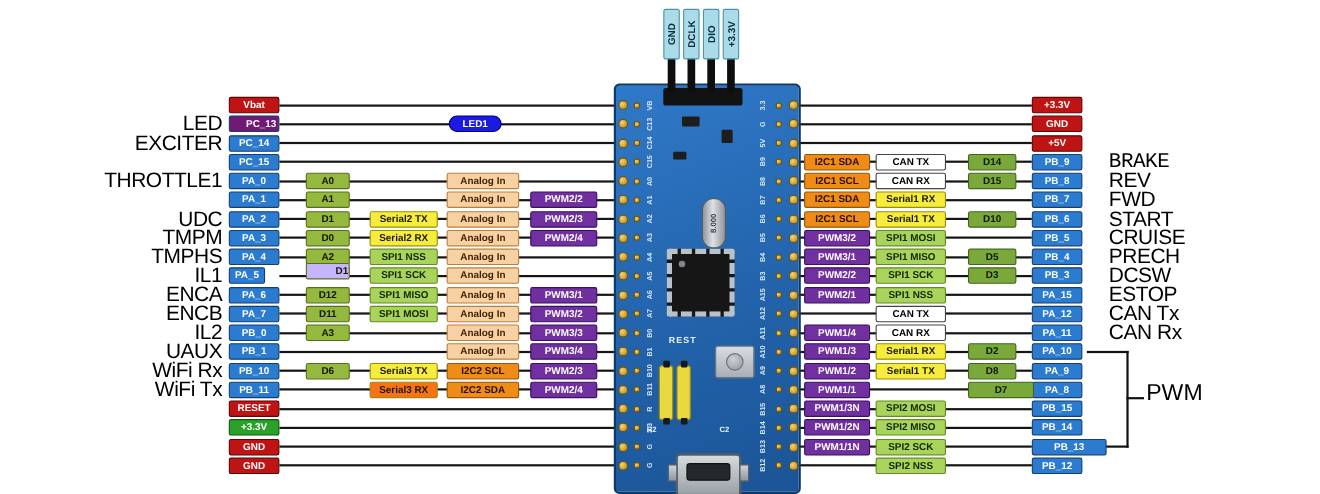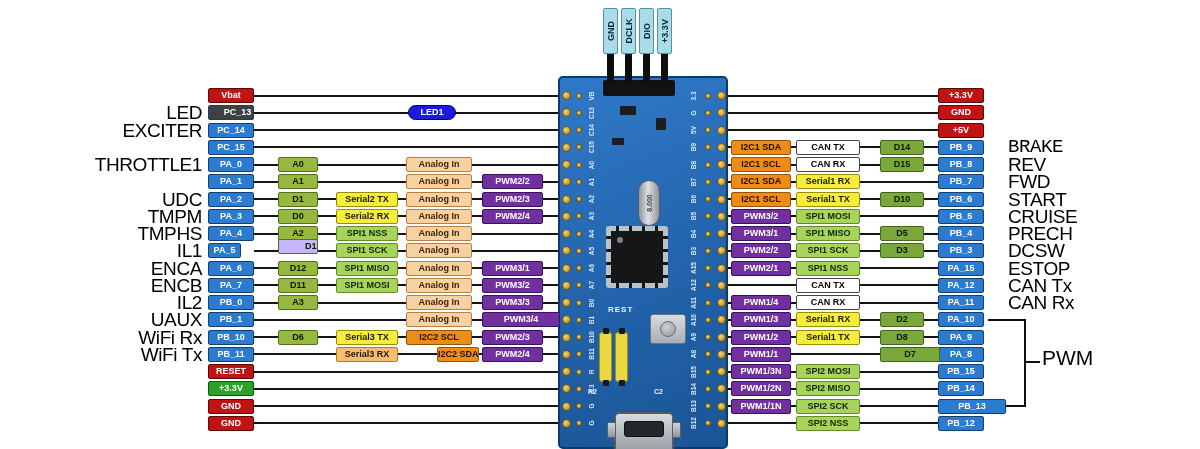--- a/index.html
+++ b/index.html
@@ -97,21 +97,21 @@
   <div class="bkline" style="left:988px;top:319px;width:38px;height:2px;"></div>
   <div class="bkline" style="left:1024px;top:319px;width:2px;height:88px;"></div>
   <div class="bkline" style="left:988px;top:405px;width:38px;height:2px;"></div>
   <div class="bkline" style="left:1024px;top:361px;width:16px;height:2px;"></div>
   <div class="pwm-label">PWM</div>
 
 <div class="wire" style="left: 254px; top: 94.5px; width: 306px;"></div>
     <div class="pbox" style="left: 208px; top: 88px; width: 46px; background: rgb(192, 20, 20); color: rgb(255, 255, 255); border-color: rgb(94, 6, 6);">Vbat</div>
     <div class="wire" style="left: 254px; top: 111.75px; width: 306px;"></div>
     <div class="extL" style="top: 102.25px;">LED</div>
-    <div class="pbox" style="left: 208px; top: 105.25px; width: 46px; background: #404040; color: rgb(255, 255, 255); border-color: rgb(20, 64, 110); padding-left: 13px;">PC_13</div>
+    <div class="pbox" style="left: 208px; top: 105.25px; width: 46px; background: #701a75; color: rgb(255, 255, 255); border-color: rgb(20, 64, 110); padding-left: 13px;">PC_13</div>
     <div class="pbox" style="left: 408px; top: 105.25px; width: 48px; background: rgb(26, 26, 224); color: rgb(255, 255, 255); border-color: rgb(0, 0, 128); border-radius: 8px;">LED1</div>
     <div class="wire" style="left: 254px; top: 129px; width: 306px;"></div>
     <div class="extL" style="top: 119.5px;">EXCITER</div>
     <div class="pbox" style="left: 208px; top: 122.5px; width: 46px; background: rgb(43, 123, 208); color: rgb(255, 255, 255); border-color: rgb(20, 64, 110);">PC_14</div>
     <div class="wire" style="left: 254px; top: 146.25px; width: 306px;"></div>
     <div class="pbox" style="left: 208px; top: 139.75px; width: 46px; background: rgb(43, 123, 208); color: rgb(255, 255, 255); border-color: rgb(20, 64, 110);">PC_15</div>
     <div class="wire" style="left: 254px; top: 163.5px; width: 306px;"></div>
     <div class="extL" style="top: 154px;">THROTTLE1</div>
     <div class="pbox" style="left: 208px; top: 157px; width: 46px; background: rgb(43, 123, 208); color: rgb(255, 255, 255); border-color: rgb(20, 64, 110);">PA_0</div>
     <div class="pbox" style="left: 278px; top: 157px; width: 40px; background: rgb(149, 184, 63); color: rgb(20, 20, 0); border-color: rgb(85, 112, 28);">A0</div>
@@ -164,33 +164,33 @@
     <div class="wire" style="left: 254px; top: 301.5px; width: 306px;"></div>
     <div class="extL" style="top: 292px;">IL2</div>
     <div class="pbox" style="left: 208px; top: 295px; width: 46px; background: rgb(43, 123, 208); color: rgb(255, 255, 255); border-color: rgb(20, 64, 110);">PB_0</div>
     <div class="pbox" style="left: 278px; top: 295px; width: 40px; background: rgb(149, 184, 63); color: rgb(20, 20, 0); border-color: rgb(85, 112, 28);">A3</div>
     <div class="pbox" style="left: 406px; top: 295px; width: 66px; background: rgb(248, 209, 163); color: rgb(60, 30, 0); border-color: rgb(185, 128, 63);">Analog In</div>
     <div class="pbox" style="left: 482px; top: 295px; width: 61px; background: rgb(112, 48, 160); color: rgb(255, 255, 255); border-color: rgb(60, 16, 96);">PWM3/3</div>
     <div class="wire" style="left: 254px; top: 318.75px; width: 306px;"></div>
     <div class="extL" style="top: 309.25px;">UAUX</div>
     <div class="pbox" style="left: 208px; top: 312.25px; width: 46px; background: rgb(43, 123, 208); color: rgb(255, 255, 255); border-color: rgb(20, 64, 110);">PB_1</div>
     <div class="pbox" style="left: 406px; top: 312.25px; width: 66px; background: rgb(248, 209, 163); color: rgb(60, 30, 0); border-color: rgb(185, 128, 63);">Analog In</div>
-    <div class="pbox" style="left: 482px; top: 312.25px; width: 78px; background: rgb(112, 48, 160); color: rgb(255, 255, 255); border-color: rgb(60, 16, 96);">PWM3/4</div>
+    <div class="pbox" style="left: 482px; top: 312.25px; width: 61px; background: rgb(112, 48, 160); color: rgb(255, 255, 255); border-color: rgb(60, 16, 96);">PWM3/4</div>
     <div class="wire" style="left: 254px; top: 336px; width: 306px;"></div>
     <div class="extL" style="top: 326.5px;">WiFi Rx</div>
     <div class="pbox" style="left: 208px; top: 329.5px; width: 46px; background: rgb(43, 123, 208); color: rgb(255, 255, 255); border-color: rgb(20, 64, 110);">PB_10</div>
     <div class="pbox" style="left: 278px; top: 329.5px; width: 40px; background: rgb(149, 184, 63); color: rgb(20, 20, 0); border-color: rgb(85, 112, 28);">D6</div>
     <div class="pbox" style="left: 336px; top: 329.5px; width: 62px; background: rgb(246, 236, 61); color: rgb(26, 26, 0); border-color: rgb(154, 142, 6);">Serial3 TX</div>
     <div class="pbox" style="left: 406px; top: 329.5px; width: 66px; background: rgb(239, 140, 23); color: rgb(38, 14, 0); border-color: rgb(148, 86, 10);">I2C2 SCL</div>
     <div class="pbox" style="left: 482px; top: 329.5px; width: 61px; background: rgb(112, 48, 160); color: rgb(255, 255, 255); border-color: rgb(60, 16, 96);">PWM2/3</div>
     <div class="wire" style="left: 254px; top: 353.25px; width: 306px;"></div>
     <div class="extL" style="top: 343.75px;">WiFi Tx</div>
     <div class="pbox" style="left: 208px; top: 346.75px; width: 46px; background: rgb(43, 123, 208); color: rgb(255, 255, 255); border-color: rgb(20, 64, 110);">PB_11</div>
-    <div class="pbox" style="left: 336px; top: 346.75px; width: 62px; background: #fdba74; color: rgb(26, 26, 0); border-color: rgb(154, 142, 6);">Serial3 RX</div>
-    <div class="pbox" style="left: 406px; top: 346.75px; width: 42px; background: rgb(239, 140, 23); color: rgb(38, 14, 0); border-color: rgb(148, 86, 10); margin-left: 31px;">I2C2 SDA</div>
+    <div class="pbox" style="left: 336px; top: 346.75px; width: 62px; background: #f97316; color: rgb(26, 26, 0); border-color: rgb(154, 142, 6);">Serial3 RX</div>
+    <div class="pbox" style="left: 406px; top: 346.75px; width: 66px; background: rgb(239, 140, 23); color: rgb(38, 14, 0); border-color: rgb(148, 86, 10);">I2C2 SDA</div>
     <div class="pbox" style="left: 482px; top: 346.75px; width: 61px; background: rgb(112, 48, 160); color: rgb(255, 255, 255); border-color: rgb(60, 16, 96);">PWM2/4</div>
     <div class="wire" style="left: 254px; top: 370.5px; width: 306px;"></div>
     <div class="pbox" style="left: 208px; top: 364px; width: 46px; background: rgb(192, 20, 20); color: rgb(255, 255, 255); border-color: rgb(94, 6, 6);">RESET</div>
     <div class="wire" style="left: 254px; top: 387.75px; width: 306px;"></div>
     <div class="pbox" style="left: 208px; top: 381.25px; width: 46px; background: rgb(42, 162, 42); color: rgb(255, 255, 255); border-color: rgb(18, 88, 18);">+3.3V</div>
     <div class="wire" style="left: 254px; top: 405px; width: 306px;"></div>
     <div class="pbox" style="left: 208px; top: 398.5px; width: 46px; background: rgb(192, 20, 20); color: rgb(255, 255, 255); border-color: rgb(94, 6, 6);">GND</div>
     <div class="wire" style="left: 254px; top: 422.25px; width: 306px;"></div>
     <div class="pbox" style="left: 208px; top: 415.75px; width: 46px; background: rgb(192, 20, 20); color: rgb(255, 255, 255); border-color: rgb(94, 6, 6);">GND</div>
     <div class="wire" style="left: 726px; top: 94.5px; width: 212px;"></div>

